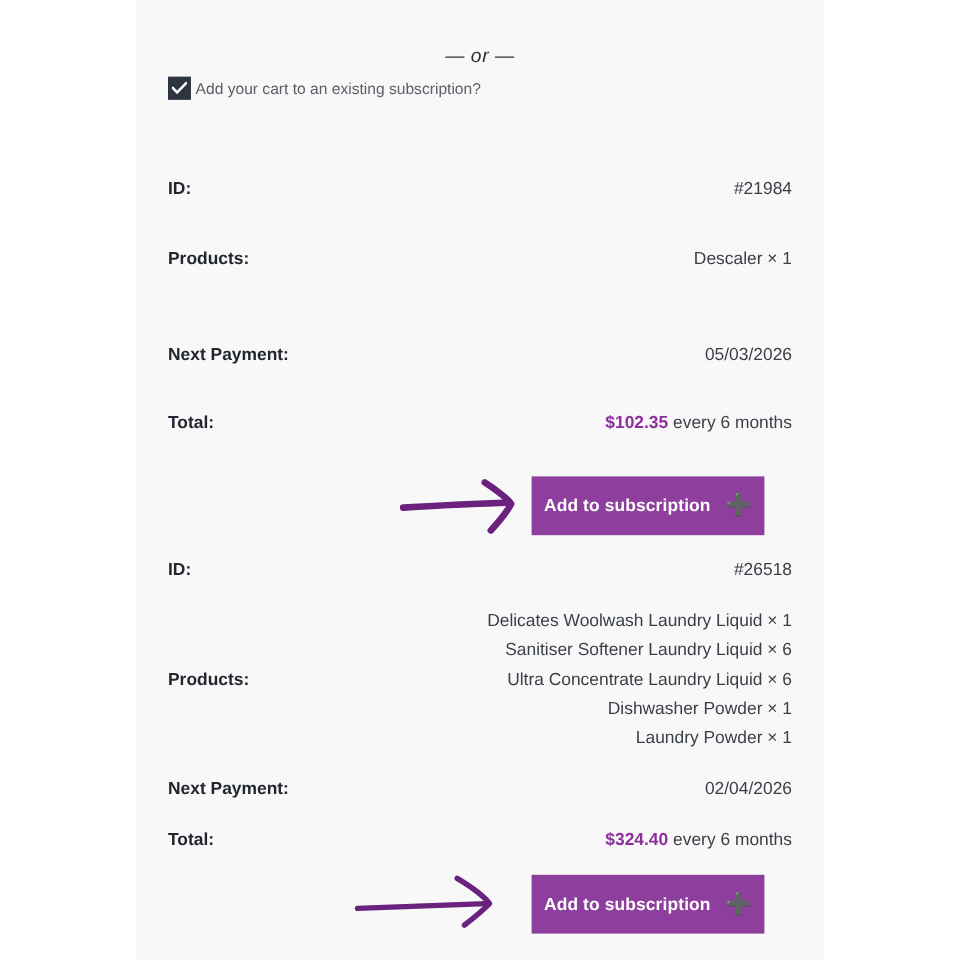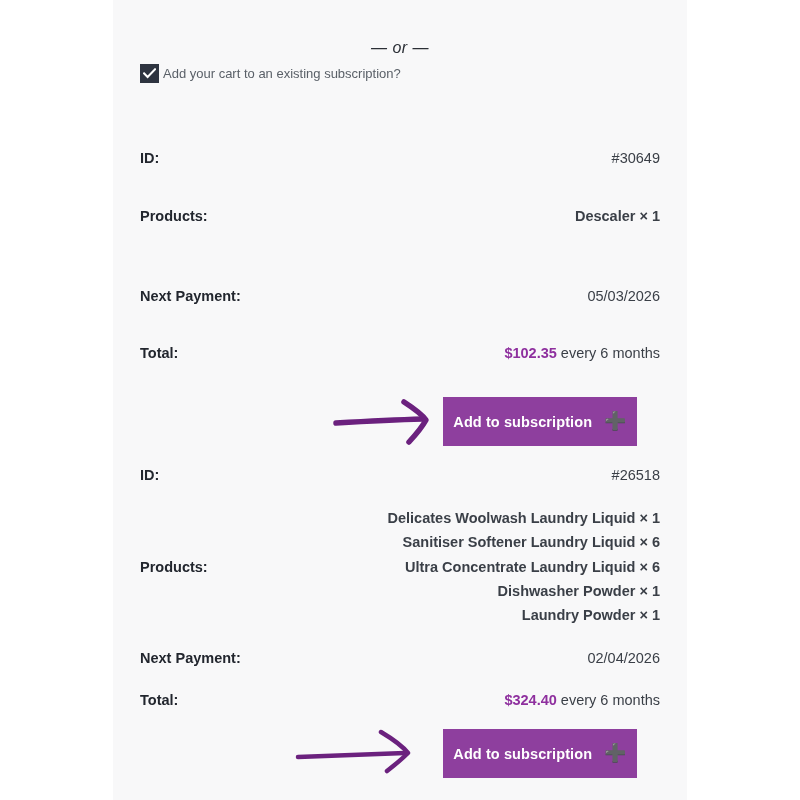--- a/index.html
+++ b/index.html
@@ -78,21 +78,21 @@
     color: #22262e;
     white-space: nowrap;
   }
   .row-value {
     font-size: 14.5px;
     color: #3a3f47;
     text-align: right;
     line-height: 24.3px;
     white-space: nowrap;
   }
-  .row-value .line { display: block; font-weight: bold; }
+  .row-value .line { display: block; }
   .amount {
     color: #8e2f9e;
     font-weight: bold;
   }
   .every {
     color: #3a3f47;
     font-weight: normal;
   }
 
   .btn {
@@ -135,21 +135,21 @@
       <span class="checkbox">
         <svg width="13" height="11" viewBox="0 0 13 11">
           <path d="M1 5.3 L4.6 9 L12 1.3" stroke="#ffffff" stroke-width="2" fill="none" stroke-linecap="square"></path>
         </svg>
       </span>
       <span class="checkbox-label">Add your cart to an existing subscription?</span>
     </div>
 
     <div class="row" style="top:146px;">
       <span class="row-label">ID:</span>
-      <span class="row-value">#30649</span>
+      <span class="row-value">#21984</span>
     </div>
 
     <div class="row" style="top:204px;">
       <span class="row-label">Products:</span>
       <span class="row-value">
         <span class="line">Descaler × 1</span>
       </span>
     </div>
 
     <div class="row" style="top:284px;">

